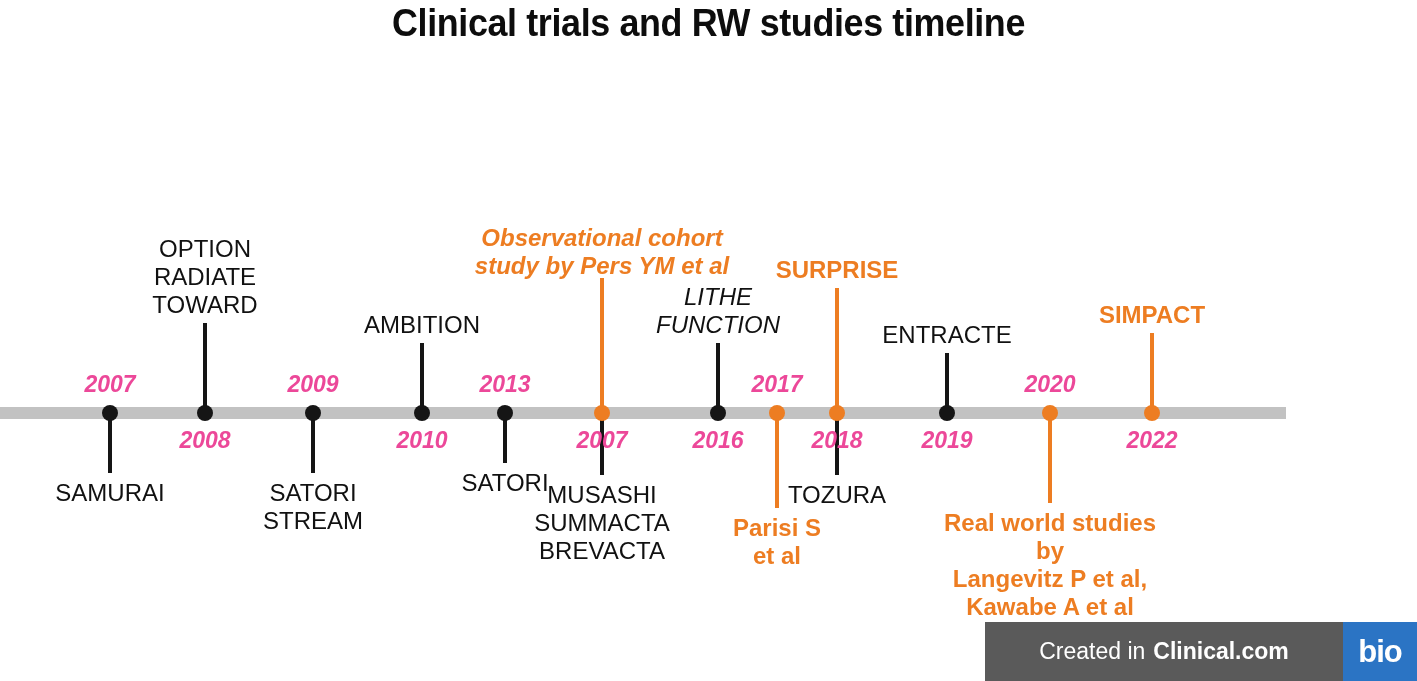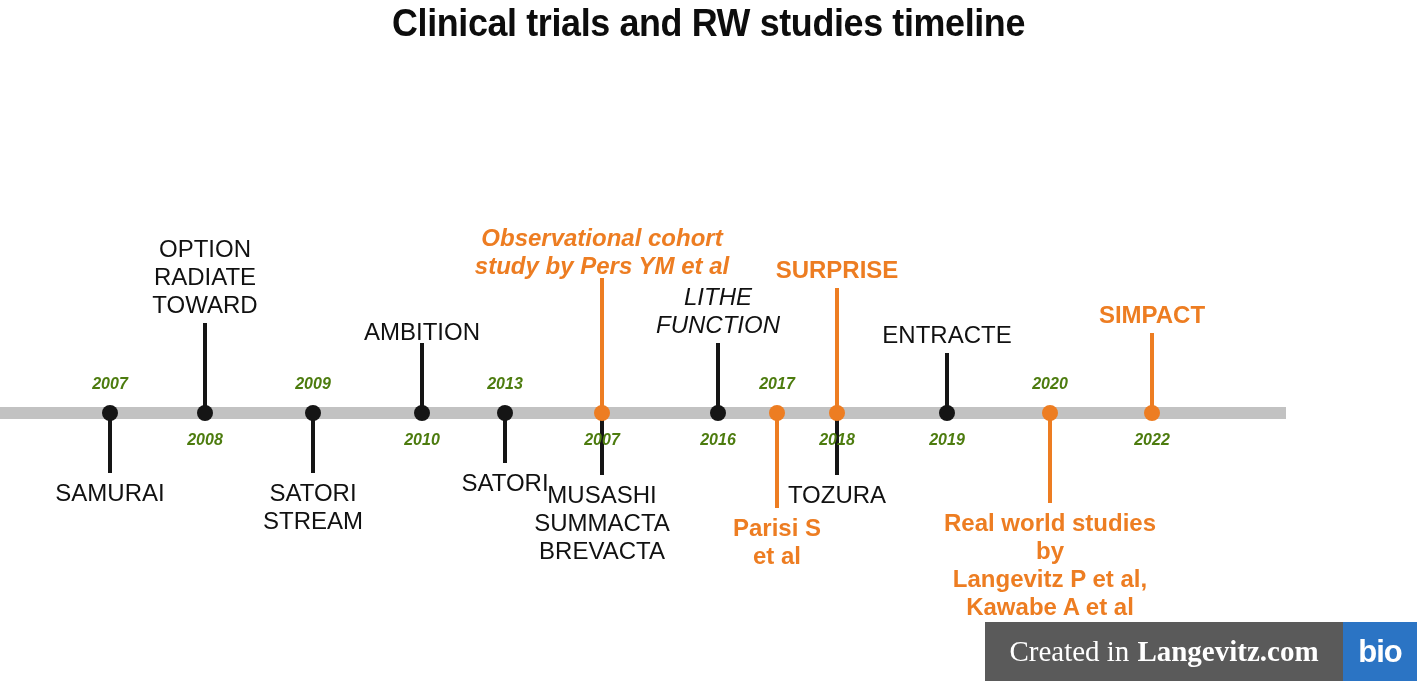--- a/index.html
+++ b/index.html
@@ -75,23 +75,23 @@
   }
   .label.black { color: #111111; }
   .label.orange { color: #ED7D22; font-weight: bold; }
 
   .year {
     position: absolute;
     text-align: center;
     white-space: nowrap;
     font-style: italic;
     font-weight: bold;
-    font-size: 16px;
+    font-size: 23px;
     line-height: 26px;
-    color: #4d7c0f;
+    color: #ec4899;
     font-family: "Liberation Sans", sans-serif;
     z-index: 5;
   }
 
   
   #biorender-watermark {
     position: absolute;
     left: 985px;
     top: 622px;
     width: 432px;
@@ -100,22 +100,22 @@
     align-items: stretch;
     z-index: 20;
   }
   #biorender-text-bar {
     flex: 1 1 auto;
     background: #5a5a5a;
     display: flex;
     align-items: center;
     justify-content: center;
     color: #ffffff;
-    font-size: 29px;
-    font-family: Liberation Serif, serif;
+    font-size: 23px;
+    font-family: Liberation Sans, sans-serif;
     letter-spacing: 0px;
   }
   #biorender-text-bar .thin { font-weight: normal; }
   #biorender-text-bar .bold { font-weight: bold; margin-left: 8px; }
   #biorender-logo-box {
     width: 74px;
     background: #2B74C4;
     display: flex;
     align-items: center;
     justify-content: center;
@@ -143,21 +143,21 @@
 RADIATE
 TOWARD</div>
     <div class="dot black" style="left: 197px; top: 405px;"></div>
     <div class="year" style="width: 160px; left: 125px; top: 427px;">2008</div>
     <div class="stem black" style="left: 311px; top: 413px; height: 60px;"></div>
     <div class="label black" style="width: 340px; left: 143px; top: 479px;">SATORI
 STREAM</div>
     <div class="dot black" style="left: 305px; top: 405px;"></div>
     <div class="year" style="width: 160px; left: 233px; top: 371px;">2009</div>
     <div class="stem black" style="left: 420px; top: 343px; height: 70px;"></div>
-    <div class="label black" style="width: 340px; left: 252px; top: 311px; margin-top: 7px;">AMBITION</div>
+    <div class="label black" style="width: 340px; left: 252px; top: 311px;">AMBITION</div>
     <div class="dot black" style="left: 414px; top: 405px;"></div>
     <div class="year" style="width: 160px; left: 342px; top: 427px;">2010</div>
     <div class="stem black" style="left: 503px; top: 413px; height: 50px;"></div>
     <div class="label black" style="width: 340px; left: 335px; top: 469px;">SATORI</div>
     <div class="dot black" style="left: 497px; top: 405px;"></div>
     <div class="year" style="width: 160px; left: 425px; top: 371px;">2013</div>
     <div class="stem orange" style="left: 600px; top: 278px; height: 135px;"></div>
     <div class="label orange" style="width: 340px; left: 432px; top: 224px; font-style: italic;">Observational cohort
 study by Pers YM et al</div>
     <div class="stem black" style="left: 600px; top: 413px; height: 62px;"></div>
@@ -195,16 +195,16 @@
     <div class="year" style="width: 160px; left: 970px; top: 371px;">2020</div>
     <div class="stem orange" style="left: 1150px; top: 333px; height: 80px;"></div>
     <div class="label orange" style="width: 340px; left: 982px; top: 301px;">SIMPACT</div>
     <div class="dot orange" style="left: 1144px; top: 405px;"></div>
     <div class="year" style="width: 160px; left: 1072px; top: 427px;">2022</div>
   </div>
 
 <div id="biorender-watermark">
   <div id="biorender-text-bar">
     <span class="thin">Created in</span>
-    <span class="bold">Langevitz.com</span>
+    <span class="bold">Clinical.com</span>
   </div>
   <div id="biorender-logo-box">bio</div>
 </div>
 
 </body></html>

